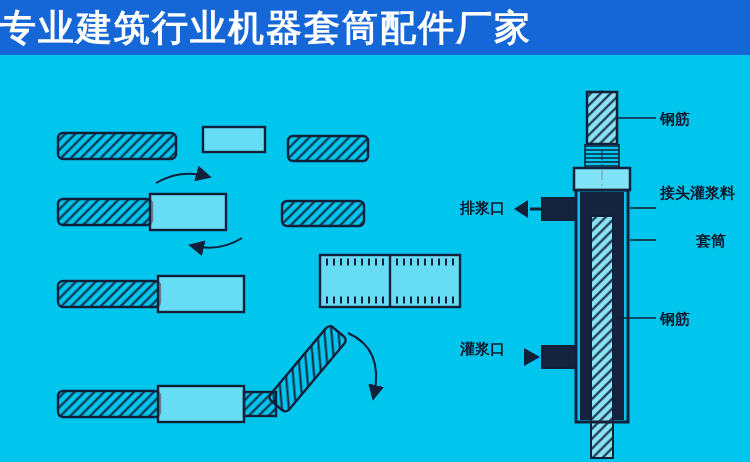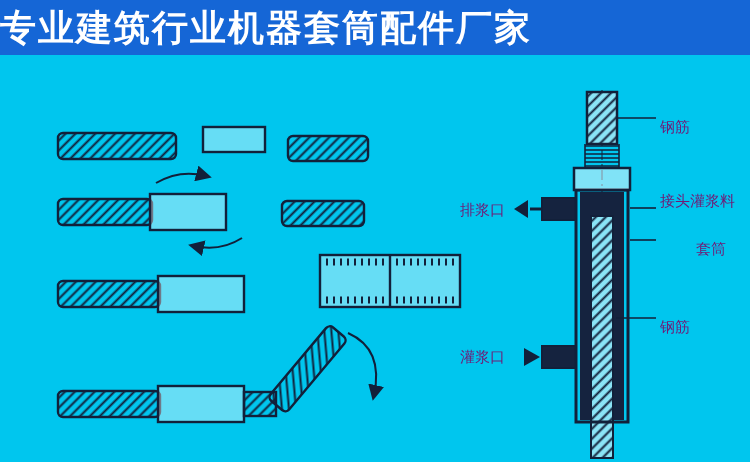--- a/index.html
+++ b/index.html
@@ -17,28 +17,28 @@
   }
   .header h1{
     margin:0;color:#ffffff;font-size:36px;font-weight:900;
     letter-spacing:2px;line-height:1;
   }
   .illu{position:absolute;}
   .illu-left{left:30px;top:95px;}
   .illu-right{left:512px;top:88px;}
   .lbl{
     position:absolute;
-    color:#701a75;font-weight:400;font-size:15px;
-    white-space:nowrap;line-height:18px;margin-top:8px;
+    color:#0f172a;font-weight:700;font-size:15px;
+    white-space:nowrap;line-height:18px;
   }
   .lbl-rebar-top{left:660px;top:110px;}
   .lbl-joint-grout{left:660px;top:184px;}
   .lbl-sleeve{left:696px;top:232px;}
   .lbl-rebar-bottom{left:660px;top:310px;}
-  .lbl-outlet{left:460px;top:193px;}
+  .lbl-outlet{left:460px;top:199px;}
   .lbl-inlet{left:460px;top:340px;}
 </style>
 </head>
 <body>
 
 <div class="page">
 
   <div class="header">
     <h1>专业建筑行业机器套筒配件厂家</h1>
   </div>

